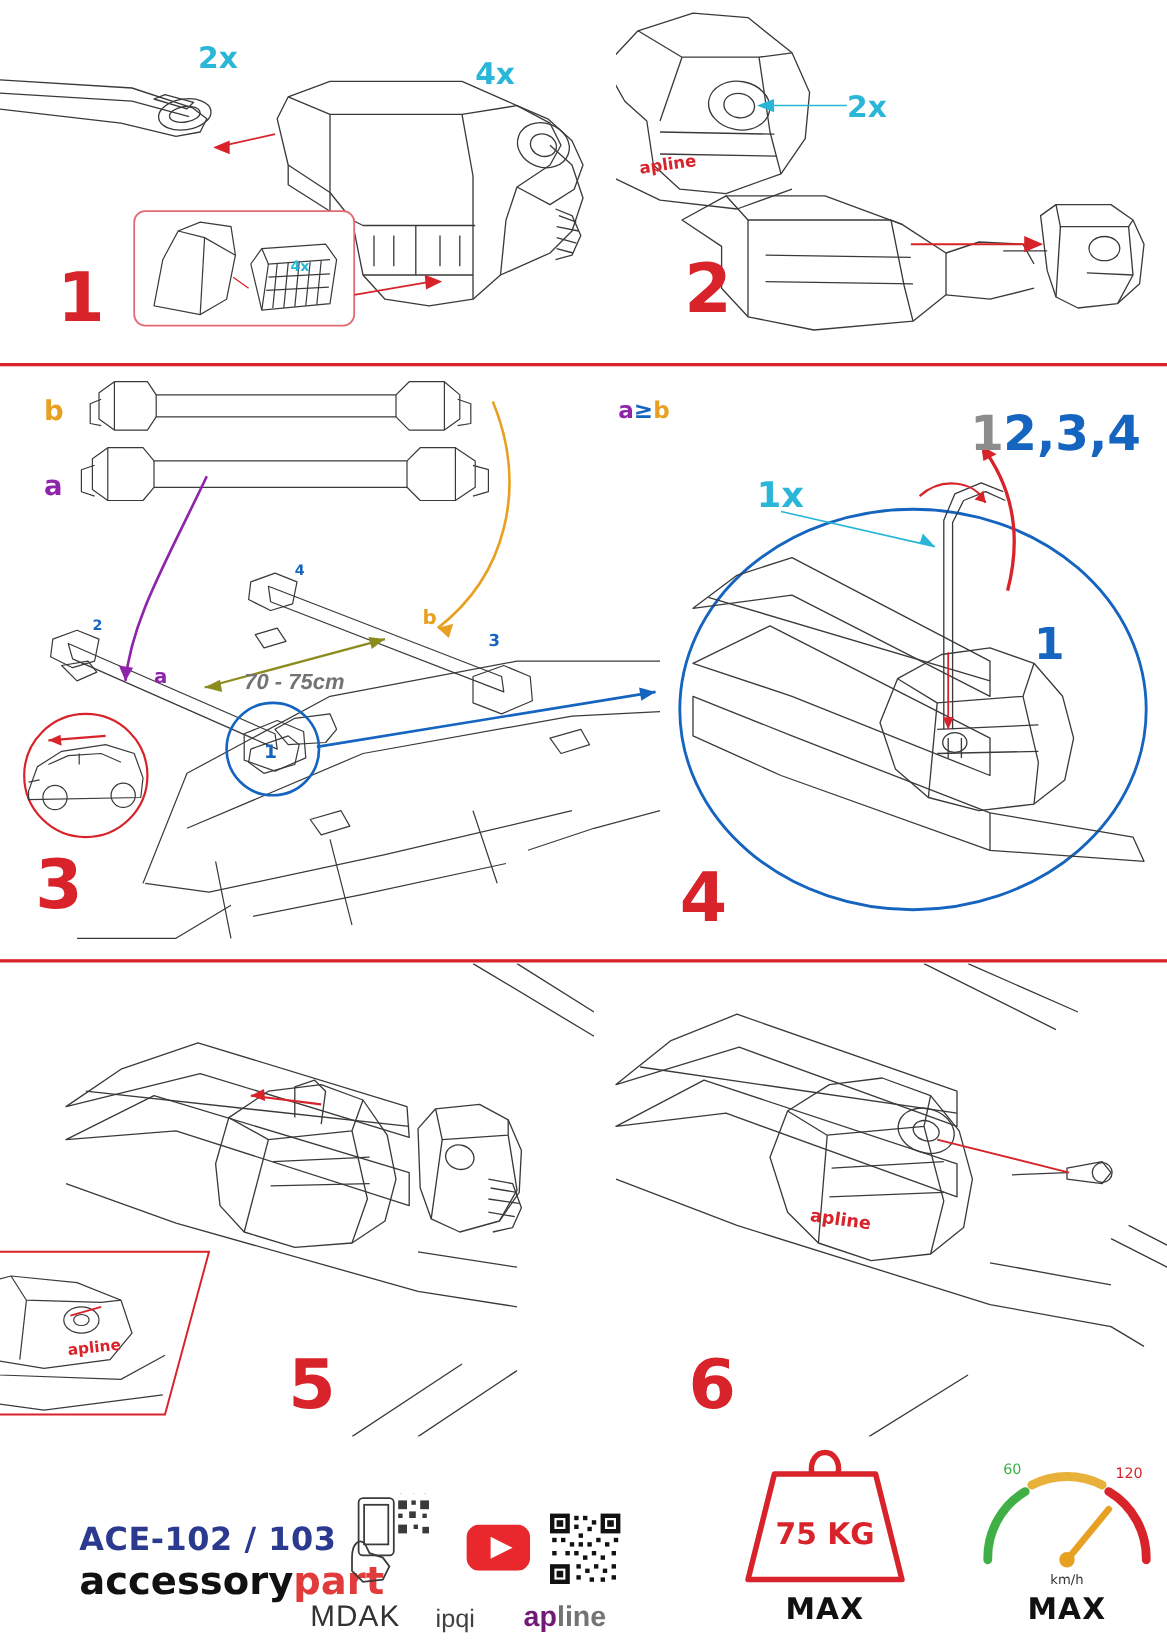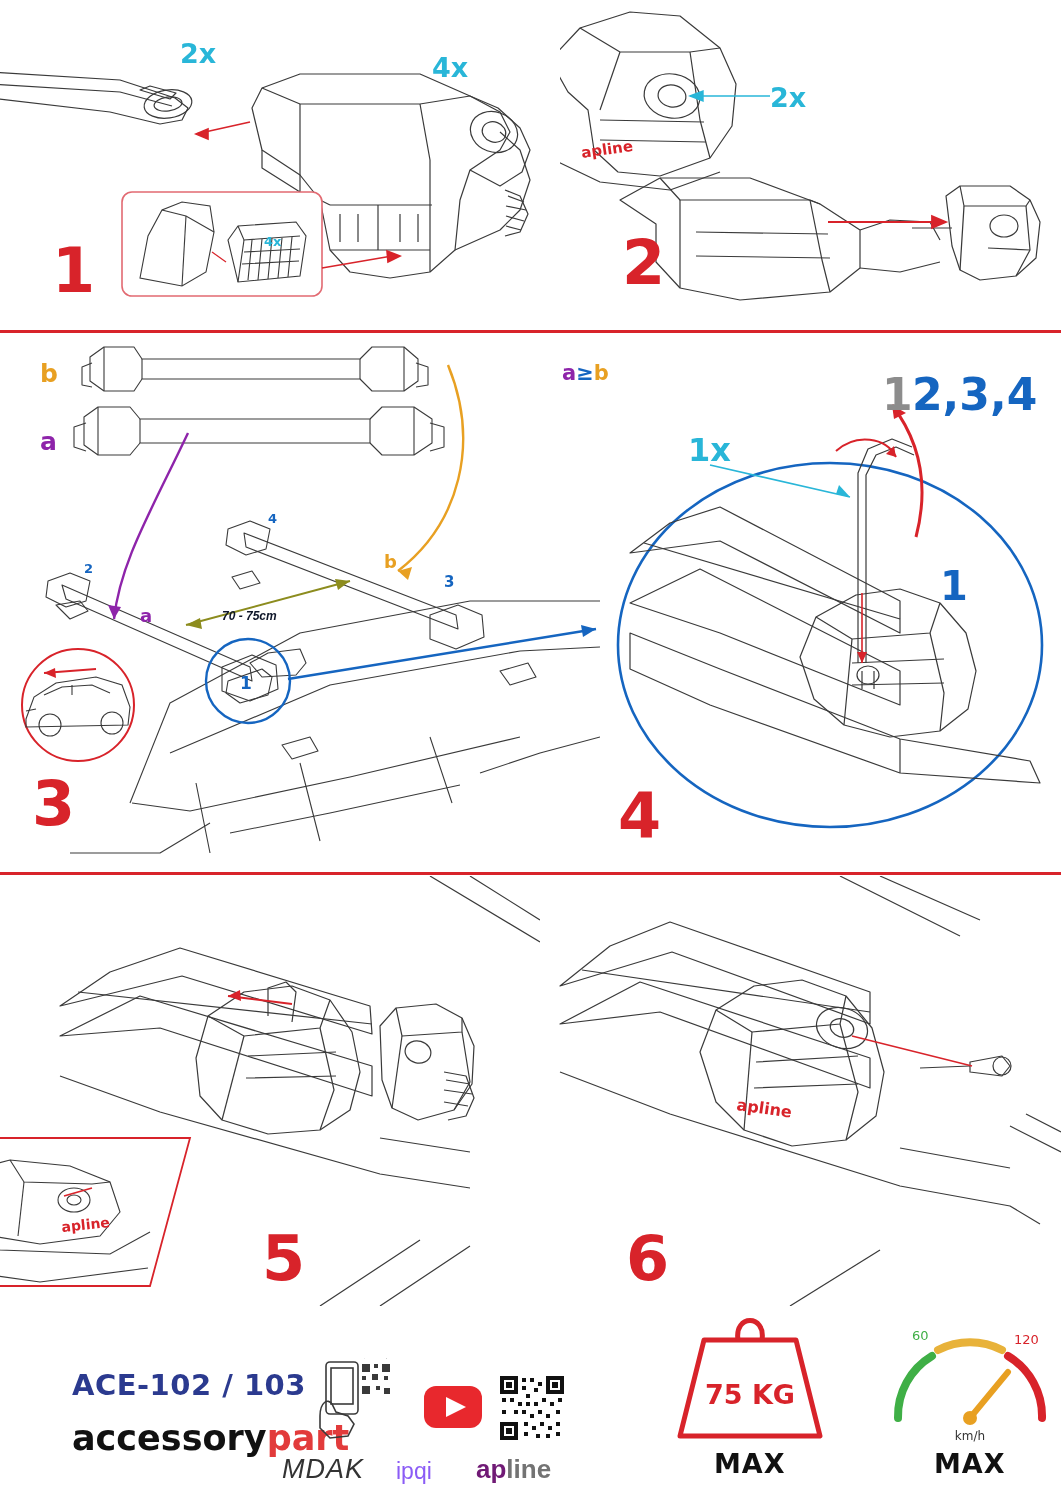--- a/index.html
+++ b/index.html
@@ -16,32 +16,33 @@
   .stepnum{
     font-family:"DejaVu Sans", sans-serif;
     color:#d8232a;font-size:62px;font-weight:700;line-height:1;
     letter-spacing:-1px;
   }
   .cyan{color:#29b6d8;font-weight:700;font-family:"DejaVu Sans",sans-serif;}
   .qtylabel{font-size:27px;}
   .lbl-a{color:#8e24aa;font-weight:700;font-size:25px;font-family:"DejaVu Sans",sans-serif;}
   .lbl-b{color:#e8a022;font-weight:700;font-size:25px;font-family:"DejaVu Sans",sans-serif;}
   .lbl-ab{font-weight:700;font-size:21px;font-family:"DejaVu Sans",sans-serif;}
-  .dim{color:#0f172a;font-style:italic;font-weight:700;font-size:12px;}
+  .dim{color:#737373;font-style:italic;font-weight:700;font-size:20px;}
   .bignum{font-family:"DejaVu Sans",sans-serif;font-weight:700;font-size:44px;}
   .bluebig{color:#1565c0;font-family:"DejaVu Sans",sans-serif;font-weight:700;font-size:40px;}
   .footer-title{
     color:#2b3a8f;font-weight:700;font-size:29px;letter-spacing:.5px;
     font-family:"DejaVu Sans",sans-serif;
+    margin-top:14px;
   }
   .brandline{font-size:35px;font-weight:700;font-family:"DejaVu Sans",sans-serif;}
   .brand-dark{color:#111;}
   .brand-red{color:#e23b3b;}
   .mdak{font-size:27px;color:#333;font-weight:500;letter-spacing:1px;}
-  .ipqi{font-size:23px;color:#8b5cf6;}
+  .ipqi{font-size:23px;color:#404040;}
   .apline{font-size:26px;font-weight:700;}
   .maxlabel{font-size:27px;font-weight:700;color:#111;letter-spacing:1px;font-family:"DejaVu Sans",sans-serif;}
   .kgtext{fill:#d8232a;font-family:"DejaVu Sans",sans-serif;font-weight:700;}
   svg{display:block;}
   .nolabel{position:absolute;}
 </style>
 </head>
 <body>
 
 <div class="sheet">
@@ -464,21 +465,21 @@
           <rect x="50" y="52" width="4" height="4"></rect>
             <rect x="58" y="48" width="4" height="4"></rect>
           <rect x="26" y="58" width="4" height="4"></rect>
             <rect x="38" y="60" width="4" height="4"></rect>
             <rect x="48" y="60" width="4" height="4"></rect>
           <rect x="58" y="58" width="4" height="4"></rect>
         </g>
       </svg>
     </div>
 
-    <div class="mdak" style="position:absolute;left:242px;top:86px;font-style:italic;">MDAK</div>
+    <div class="mdak" style="position:absolute;left:242px;top:86px;">MDAK</div>
     <div class="ipqi" style="position:absolute;left:356px;top:90px;">ipqi</div>
     <div class="apline" style="position:absolute;left:436px;top:86px;">
       <span style="color:#701a75;">ap</span><span style="color:#737373;">line</span>
     </div>
   </div>
 
   <div class="panel" style="left:660px;top:1300px;width:180px;height:190px;">
     <svg width="180" height="150" viewBox="0 0 180 150">
       <path d="M44 40 L136 40 L160 136 L20 136 Z" fill="none" stroke="#d8232a" stroke-width="5" stroke-linejoin="round"></path>
       <path d="M78 40 C 74 14, 106 14, 102 40" fill="none" stroke="#d8232a" stroke-width="5"></path>

